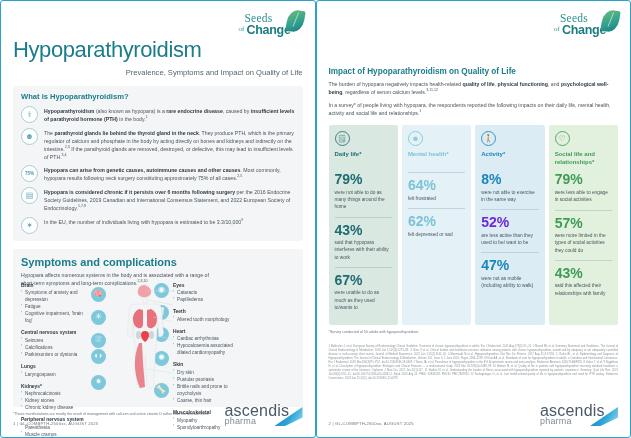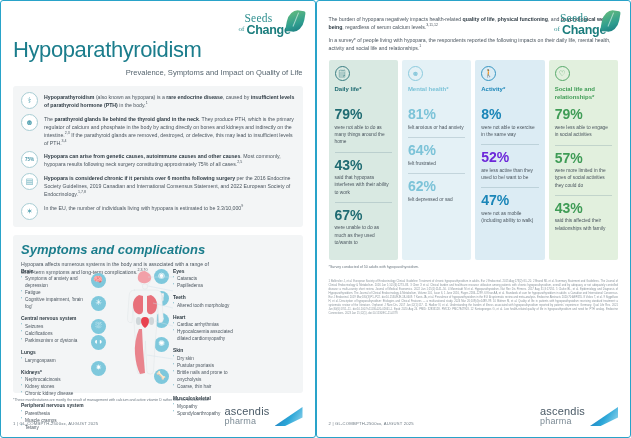--- a/index.html
+++ b/index.html
@@ -41,21 +41,21 @@
     border-radius: 60% 10% 60% 10% / 60% 10% 60% 10%;
     transform: rotate(10deg);
   }
   .logo-soc .leaf:after{
     content:""; position:absolute; left:45%; top:10%; width:1px; height:70%;
     background: rgba(255,255,255,.55); transform: rotate(12deg);
   }
 
   
   .logo-ascendis { position: absolute; right: 12px; bottom: 9px; width: 78px; height: 22px; }
-  .logo-ascendis .a1 { font-size: 11px; color: #4a5a66; letter-spacing: .2px; line-height: 10px; }
+  .logo-ascendis .a1 { font-size: 16px; color: #4a5a66; letter-spacing: .2px; line-height: 10px; }
   .logo-ascendis .a2 { font-size: 9px; color: #7d8c96; letter-spacing: .2px; line-height: 10px; }
   .logo-ascendis .swoosh {
     position: absolute; right: 0; top: 1px; width: 28px; height: 19px;
     background: linear-gradient(120deg,#1c6fb4 0%, #2ca7d8 55%, #9fd9ee 100%);
     clip-path: polygon(0 100%, 100% 0, 100% 55%, 38% 100%);
   }
 
   
   h1.title {
     font-size: 22px; color: #1b7d8c; font-weight: normal;
@@ -75,21 +75,21 @@
     border: .8px solid #a8cdd4; display: flex; align-items: center; justify-content: center;
     color: #5ba6b5; font-size: 8px; background: #fff;
   }
   .fact .icon.pct { font-size: 4.6px; font-weight: bold; color: #4f9aab; }
   .fact p { font-size: 5.2px; line-height: 1.55; color: #4a555e; padding-top: 1px; }
   .fact p b { color: #2e3b44; }
   sup { font-size: 3.6px; vertical-align: super; }
 
   
   .sym-card { background: #f3f5f6; border-radius: 3px; margin-top: 8px; padding: 7px 8px 8px 8px; height: 158px; position: relative; }
-  .sym-card h2 { font-size: 13px; color: #1b7d8c; font-weight: bold; font-style: italic; }
+  .sym-card h2 { font-size: 11px; color: #1b7d8c; font-weight: bold; }
   .sym-card .lead { font-size: 5.2px; color: #4a555e; line-height: 1.55; margin-top: 3px; width: 190px; }
 
   .sym-cols { position: absolute; top: 34px; left: 8px; right: 8px; bottom: 6px; }
   .sym-col { position: absolute; top: 0; width: 66px; }
   .sym-col.left { left: 0; }
   .sym-col.right { left: 152px; width: 74px; }
   .sym-group { margin-bottom: 6px; }
   .sym-group h3 { font-size: 4.9px; color: #2e3b44; font-weight: bold; margin-bottom: 1.5px; }
   .sym-group ul { list-style: none; }
   .sym-group li { font-size: 4.7px; color: #4a555e; line-height: 1.5; padding-left: 4px; position: relative; }
@@ -138,20 +138,21 @@
         <span class="seeds">Seeds</span>
         <span class="of">of</span>
         <span class="change">Change</span>
         <span class="leaf"></span>
       </div>
 
       <h1 class="title">Hypoparathyroidism</h1>
       <div class="subtitle">Prevalence, Symptoms and Impact on Quality of Life</div>
 
       <div class="card">
+        <h2>What is Hypoparathyroidism?</h2>
         <div id="facts">
             <div class="fact">
               <span class="icon">⚕</span>
               <p><b>Hypoparathyroidism</b> (also known as hypopara) is a <b>rare endocrine disease</b>, caused by <b>insufficient levels of parathyroid hormone (PTH)</b> in the body.<sup>1</sup></p>
             </div>
             <div class="fact">
               <span class="icon">☻</span>
               <p>The <b>parathyroid glands lie behind the thyroid gland in the neck</b>. They produce PTH, which is the primary regulator of calcium and phosphate in the body by acting directly on bones and kidneys and indirectly on the intestine.<sup>2,3</sup> If the parathyroid glands are removed, destroyed, or defective, this may lead to insufficient levels of PTH.<sup>3,4</sup></p>
             </div>
             <div class="fact">
@@ -307,20 +308,21 @@
   <div class="page">
     <div class="page-inner">
 
       <div class="logo-soc">
         <span class="seeds">Seeds</span>
         <span class="of">of</span>
         <span class="change">Change</span>
         <span class="leaf"></span>
       </div>
 
+      <h2 class="rtitle">Impact of Hypoparathyroidism on Quality of Life</h2>
       <p class="rpara" id="rpara1">The burden of hypopara negatively impacts health-related <b>quality of life</b>, <b>physical functioning</b>, and <b>psychological well-being</b>, regardless of serum calcium levels.<sup>3,11,12</sup></p>
       <p class="rpara" id="rpara2">In a survey* of people living with hypopara, the respondents reported the following impacts on their daily life, mental health, activity and social life and relationships.<sup>1</sup></p>
 
       <div class="qol-grid" id="qol-grid">
           <div class="qol-col" style="background: rgb(217, 233, 226);">
             <div class="cicon" style="color: rgb(31, 107, 114);">🗒</div>
             <h3 style="color: rgb(31, 107, 114);">Daily life*</h3>
             <div class="stat">
               <div class="num" style="color: rgb(31, 107, 114);">79%</div>
               <div class="lbl">were not able to do as many things around the home</div>
@@ -330,24 +332,20 @@
               <div class="lbl">said that hypopara interferes with their ability to work</div>
             </div>
             <div class="stat sep">
               <div class="num" style="color: rgb(31, 107, 114);">67%</div>
               <div class="lbl">were unable to do as much as they used to/wants to</div>
             </div>
           </div>
           <div class="qol-col" style="background: rgb(228, 241, 246);">
             <div class="cicon" style="color: rgb(124, 195, 216);">☻</div>
             <h3 style="color: rgb(124, 195, 216);">Mental health*</h3>
-            <div class="stat">
-              <div class="num" style="color: rgb(124, 195, 216);">81%</div>
-              <div class="lbl">felt anxious or had anxiety</div>
-            </div>
             <div class="stat sep">
               <div class="num" style="color: rgb(124, 195, 216);">64%</div>
               <div class="lbl">felt frustrated</div>
             </div>
             <div class="stat sep">
               <div class="num" style="color: rgb(124, 195, 216);">62%</div>
               <div class="lbl">felt depressed or sad</div>
             </div>
           </div>
           <div class="qol-col" style="background: rgb(220, 236, 244);">

